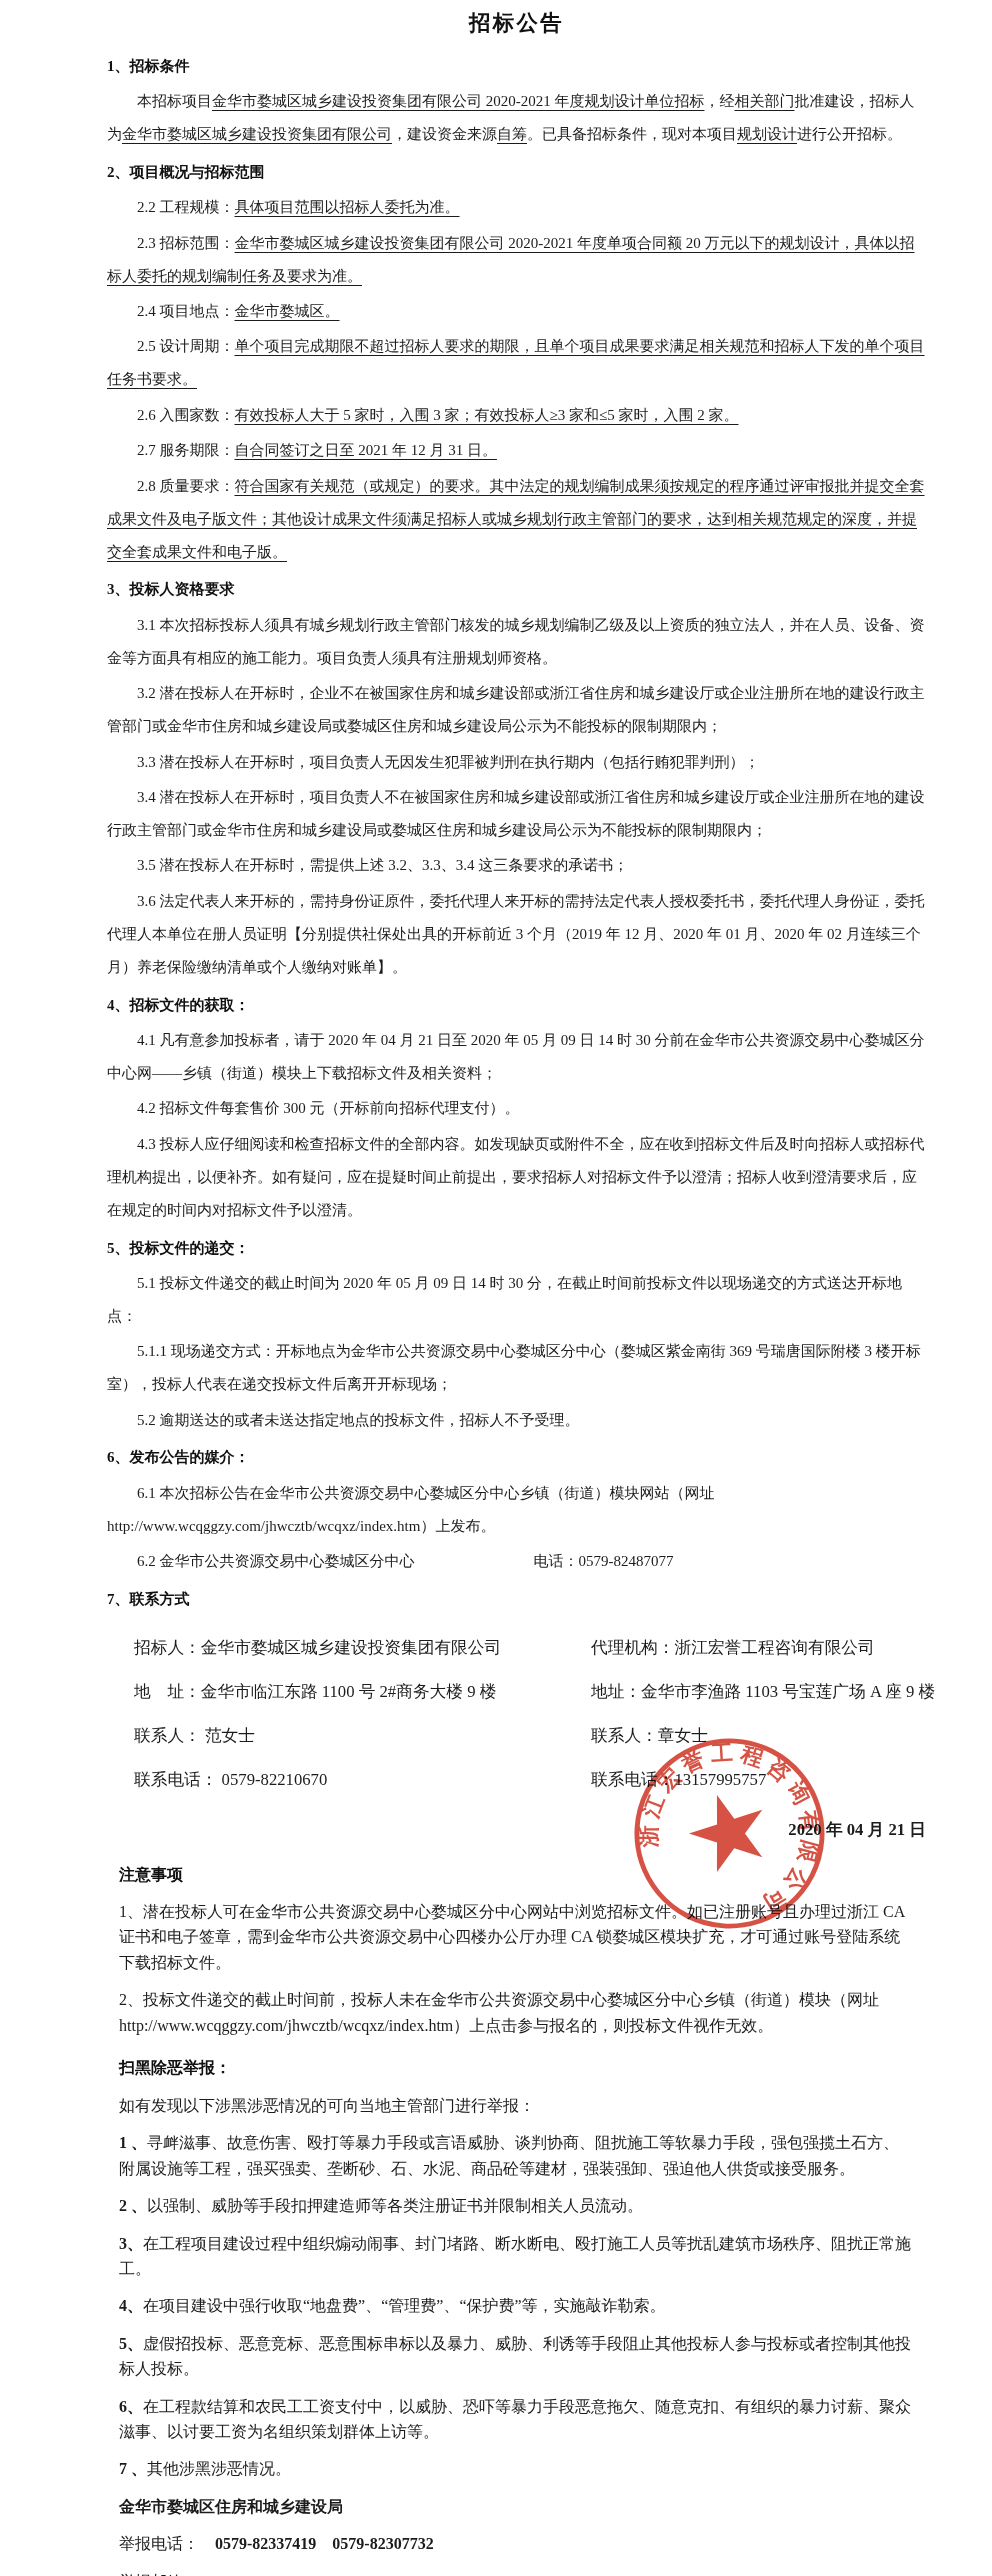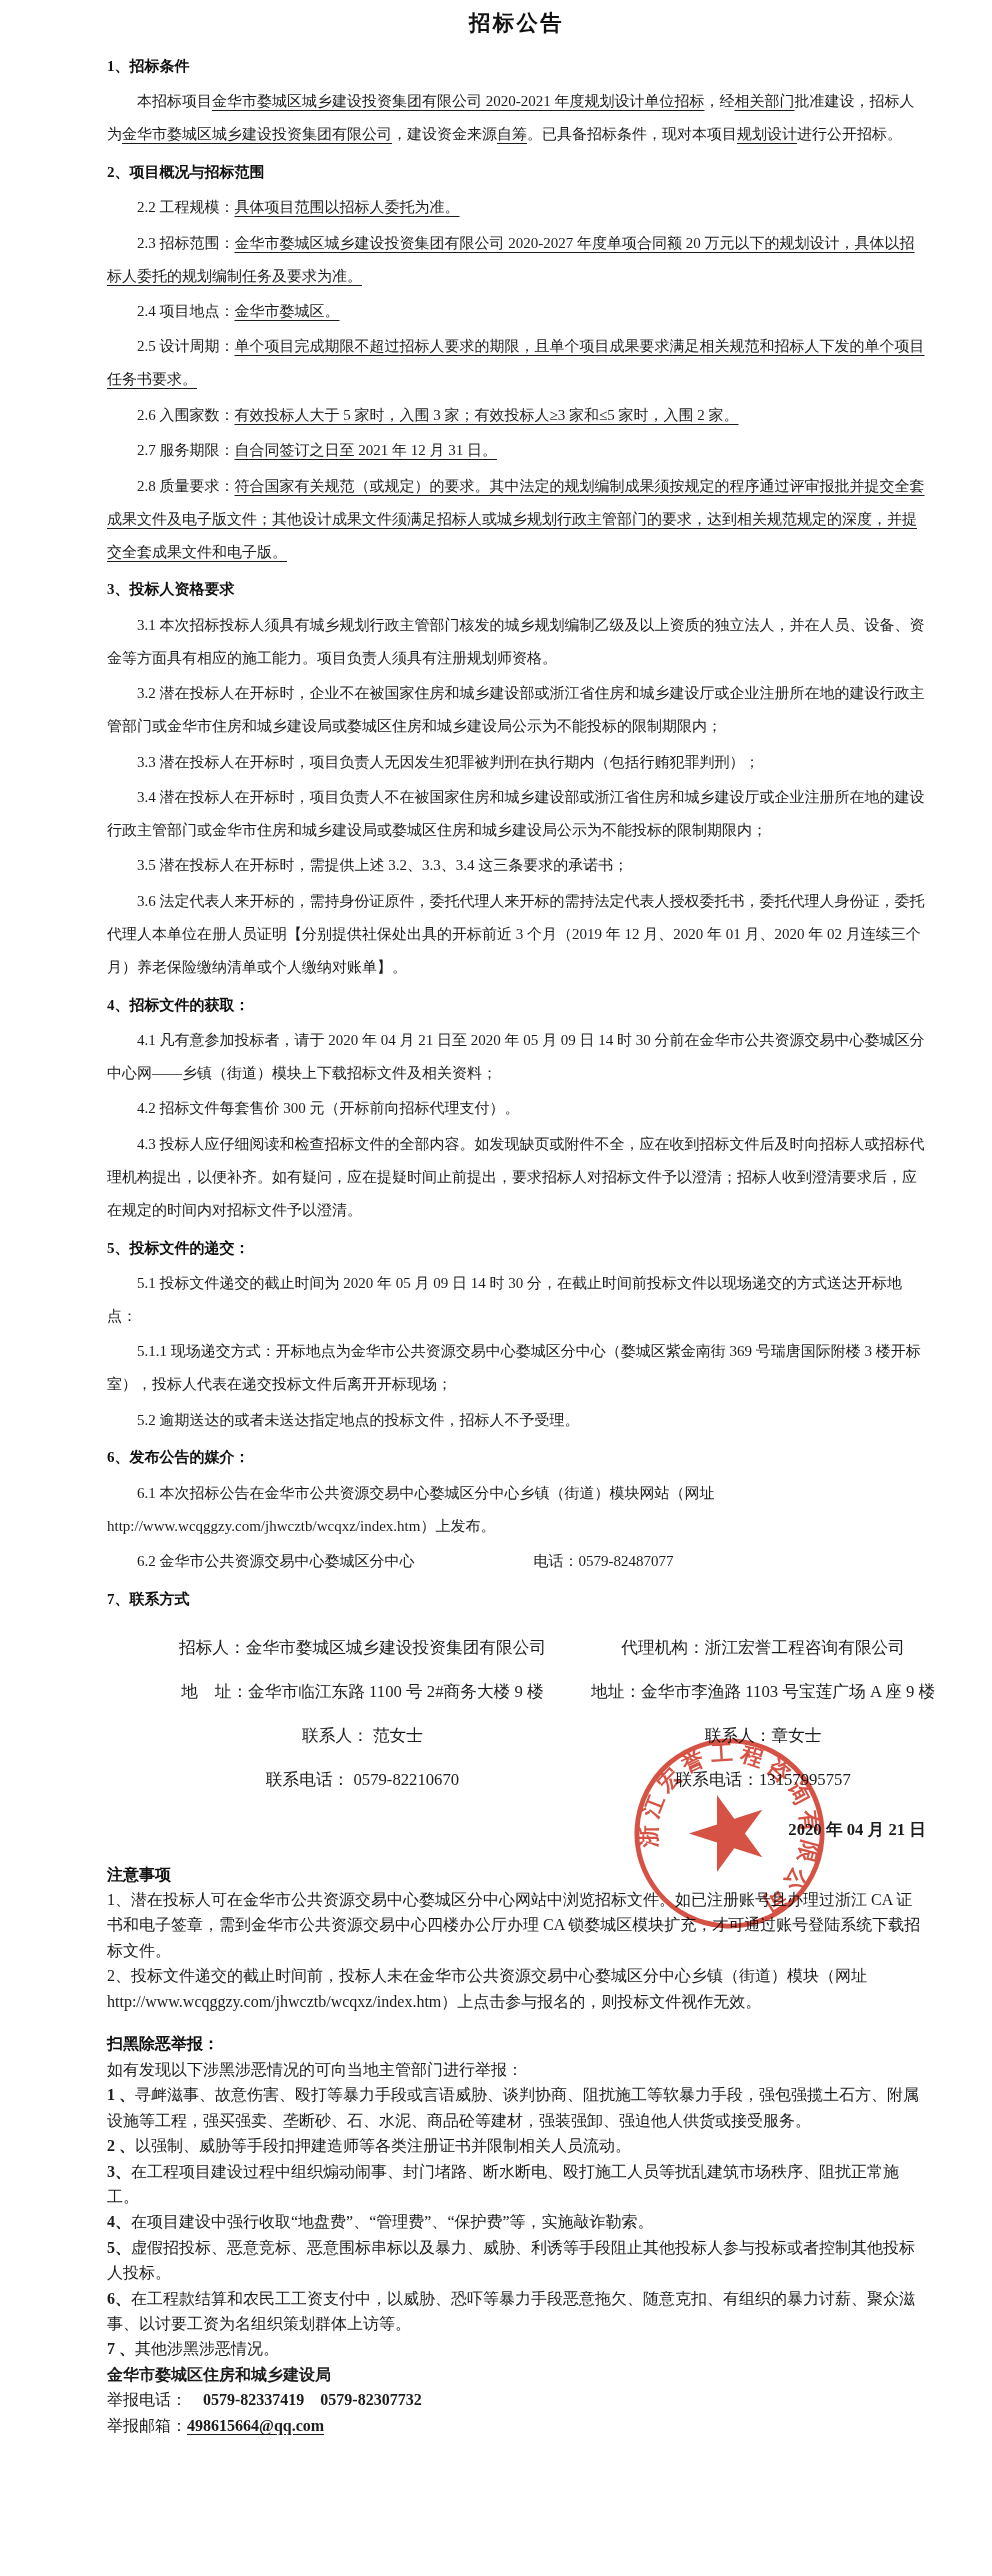--- a/index.html
+++ b/index.html
@@ -23,28 +23,28 @@
     color:#111;
   }
   
   #doc-blocks p{margin:2.4px 0 0;font-size:15px;line-height:33px;}
   p.b-heading{font-weight:bold;text-indent:0;margin-top:4.8px !important;color:#111;}
   p.b-para{text-indent:2em;}
   span.u{text-decoration:underline;text-underline-offset:4px;text-decoration-thickness:0.8px;}
   span.bold{font-weight:bold;}
   span.gap{margin-left:119px;}
   
-  .contact-grid{display:flex;margin:9.5px 0 0 27px;font-size:16.7px;text-align:center;}
+  .contact-grid{display:flex;margin:9.5px 0 0 27px;font-size:16.7px;}
   .contact-col{line-height:44px;}
   .contact-col.left{width:457px;flex:0 0 auto;}
   .contact-col.right{flex:1 1 auto;}
   .contact-row{white-space:nowrap;}
   .date-line{margin:11px 0 16px;text-align:right;font-size:16.7px;line-height:33px;font-weight:bold;}
   
-  #notes p,#report p{margin:0;font-size:16px;line-height:25.4px;}
+  #notes p,#report p{margin:12px;font-size:16px;line-height:25.4px;}
   p.block-label{font-weight:bold;color:#111;}
   #report{margin-top:17.5px;}
   p.sign-line{line-height:35px;}
   p.bureau{font-weight:bold;line-height:32px;}
   span.email{font-weight:bold;text-decoration:underline;text-underline-offset:3.2px;}
   
   .seal{
     position:absolute;
     left:628px;
     top:1732px;
@@ -59,21 +59,21 @@
 <body>
 
 <div class="page">
   <div class="content">
     <h1 class="doc-title">招标公告</h1>
     <div id="doc-blocks">
         <p class="b-heading"><span>1、招标条件</span></p>
         <p class="b-para"><span>本招标项目</span><span class="u">金华市婺城区城乡建设投资集团有限公司 2020-2021 年度规划设计单位招标</span><span>，经</span><span class="u">相关部门</span><span>批准建设，招标人为</span><span class="u">金华市婺城区城乡建设投资集团有限公司</span><span>，建设资金来源</span><span class="u">自筹</span><span>。已具备招标条件，现对本项目</span><span class="u">规划设计</span><span>进行公开招标。</span></p>
         <p class="b-heading"><span>2、项目概况与招标范围</span></p>
         <p class="b-para"><span>2.2 工程规模：</span><span class="u">具体项目范围以招标人委托为准。</span></p>
-        <p class="b-para"><span>2.3 招标范围：</span><span class="u">金华市婺城区城乡建设投资集团有限公司 2020-2027 年度单项合同额 20 万元以下的规划设计，具体以招标人委托的规划编制任务及要求为准。</span></p>
+        <p class="b-para"><span>2.3 招标范围：</span><span class="u">金华市婺城区城乡建设投资集团有限公司 2020-2021 年度单项合同额 20 万元以下的规划设计，具体以招标人委托的规划编制任务及要求为准。</span></p>
         <p class="b-para"><span>2.4 项目地点：</span><span class="u">金华市婺城区。</span></p>
         <p class="b-para"><span>2.5 设计周期：</span><span class="u">单个项目完成期限不超过招标人要求的期限，且单个项目成果要求满足相关规范和招标人下发的单个项目任务书要求。</span></p>
         <p class="b-para"><span>2.6 入围家数：</span><span class="u">有效投标人大于 5 家时，入围 3 家；有效投标人≥3 家和≤5 家时，入围 2 家。</span></p>
         <p class="b-para"><span>2.7 服务期限：</span><span class="u">自合同签订之日至 2021 年 12 月 31 日。</span></p>
         <p class="b-para"><span>2.8 质量要求：</span><span class="u">符合国家有关规范（或规定）的要求。其中法定的规划编制成果须按规定的程序通过评审报批并提交全套成果文件及电子版文件；其他设计成果文件须满足招标人或城乡规划行政主管部门的要求，达到相关规范规定的深度，并提交全套成果文件和电子版。</span></p>
         <p class="b-heading"><span>3、投标人资格要求</span></p>
         <p class="b-para"><span>3.1 本次招标投标人须具有城乡规划行政主管部门核发的城乡规划编制乙级及以上资质的独立法人，并在人员、设备、资金等方面具有相应的施工能力。项目负责人须具有注册规划师资格。</span></p>
         <p class="b-para"><span>3.2 潜在投标人在开标时，企业不在被国家住房和城乡建设部或浙江省住房和城乡建设厅或企业注册所在地的建设行政主管部门或金华市住房和城乡建设局或婺城区住房和城乡建设局公示为不能投标的限制期限内；</span></p>
         <p class="b-para"><span>3.3 潜在投标人在开标时，项目负责人无因发生犯罪被判刑在执行期内（包括行贿犯罪判刑）；</span></p>
         <p class="b-para"><span>3.4 潜在投标人在开标时，项目负责人不在被国家住房和城乡建设部或浙江省住房和城乡建设厅或企业注册所在地的建设行政主管部门或金华市住房和城乡建设局或婺城区住房和城乡建设局公示为不能投标的限制期限内；</span></p>

